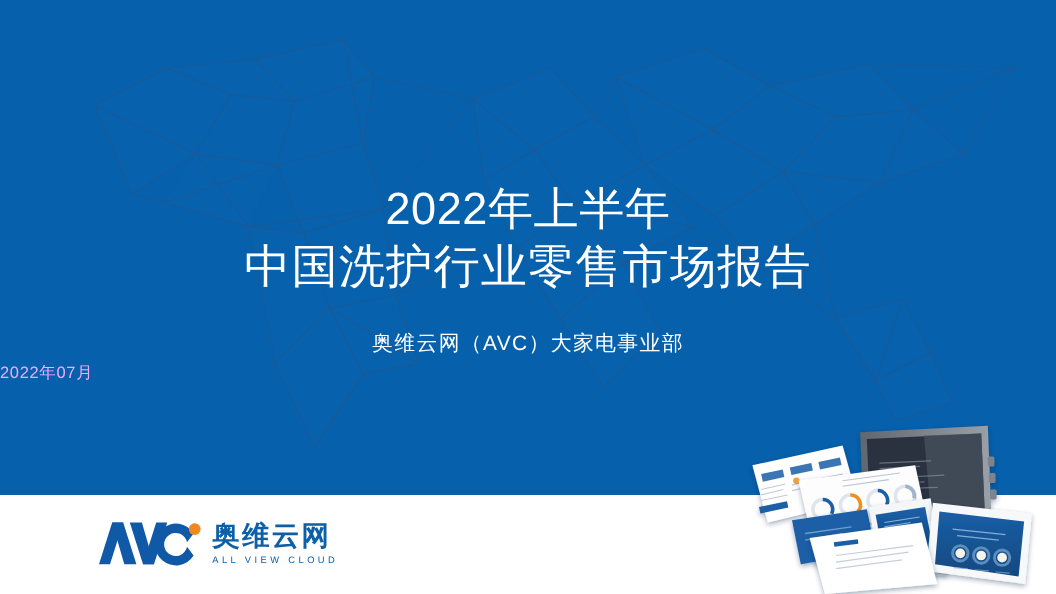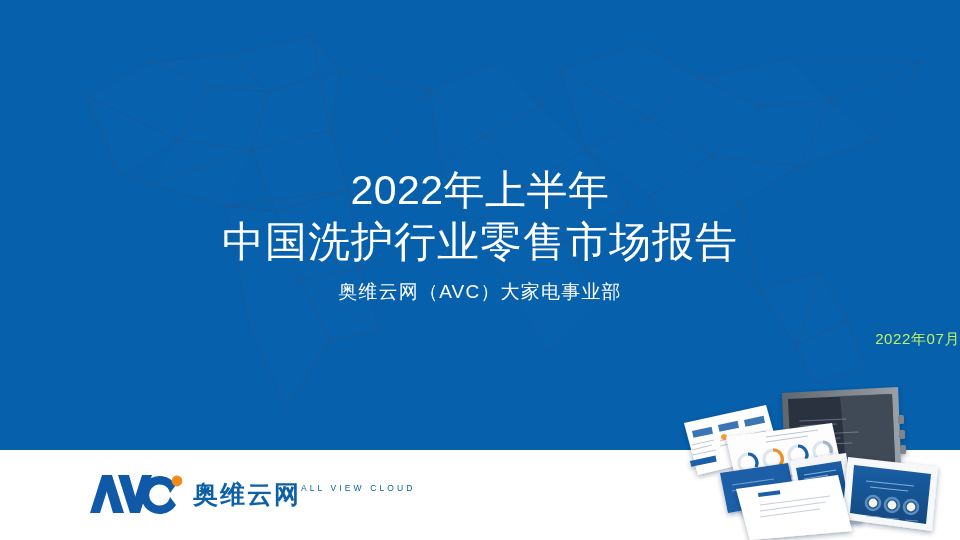--- a/index.html
+++ b/index.html
@@ -43,53 +43,53 @@
     font-weight:400;
     white-space:nowrap;
   }
   .title-line.l2 {
     font-size:42px;
     letter-spacing:1px;
     text-align:center;
   }
   #subtitle {
     position:absolute;
-    left:0; top:279px; width:960px;
+    left:0; top:299px; width:960px;
     text-align:center;
     color:#ffffff;
     font-size:19px;
     letter-spacing:1.2px;
     z-index:5;
   }
   #date-line {
     position:absolute;
     left:0; top:330px; width:960px;
-    text-align:right;
-    color:#bef264;
+    text-align:left;
+    color:#f0abfc;
     font-size:15px;
     letter-spacing:0.6px;
     z-index:5;
   }
   
   #footer-band {
     position:absolute;
     left:0; top:450px; width:960px; height:90px;
     background:#ffffff;
   }
   
   #logo {
     position:absolute;
     left:88px; top:466px;
     width:250px; height:56px;
     display:flex;
     align-items:center;
     gap:9px;
   }
   #logo-mark { width:96px; height:42px; flex:0 0 auto; }
-  #logo-words { display:flex; flex-direction:row; justify-content:center; }
+  #logo-words { display:flex; flex-direction:column; justify-content:center; }
   #logo-cn {
     font-size:25px;
     color:#0d5fa8;
     font-weight:700;
     letter-spacing:2px;
     line-height:28px;
     white-space:nowrap;
   }
   #logo-en {
     font-size:8.5px;

